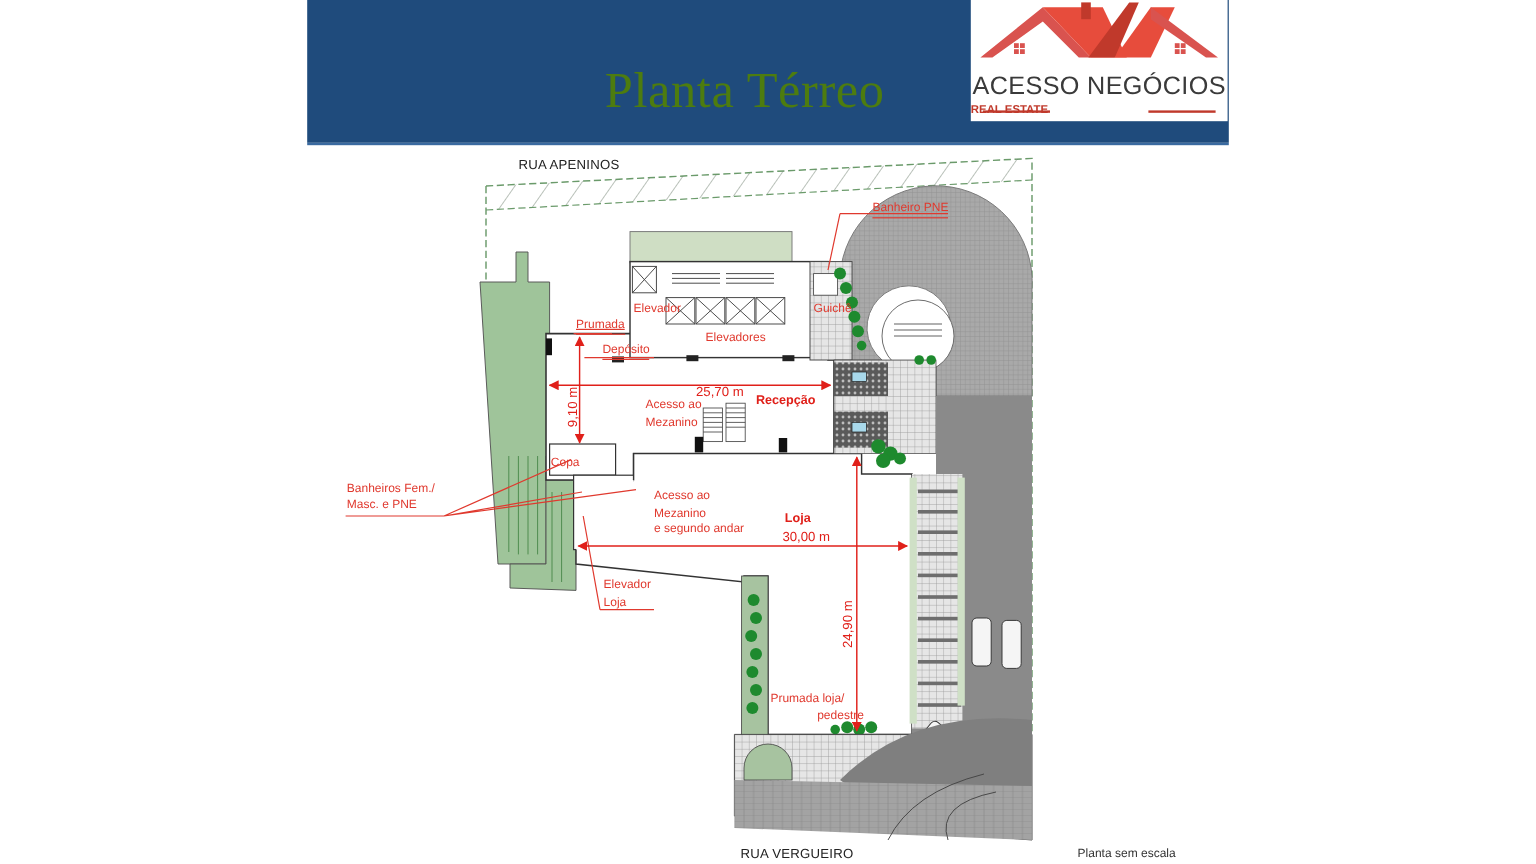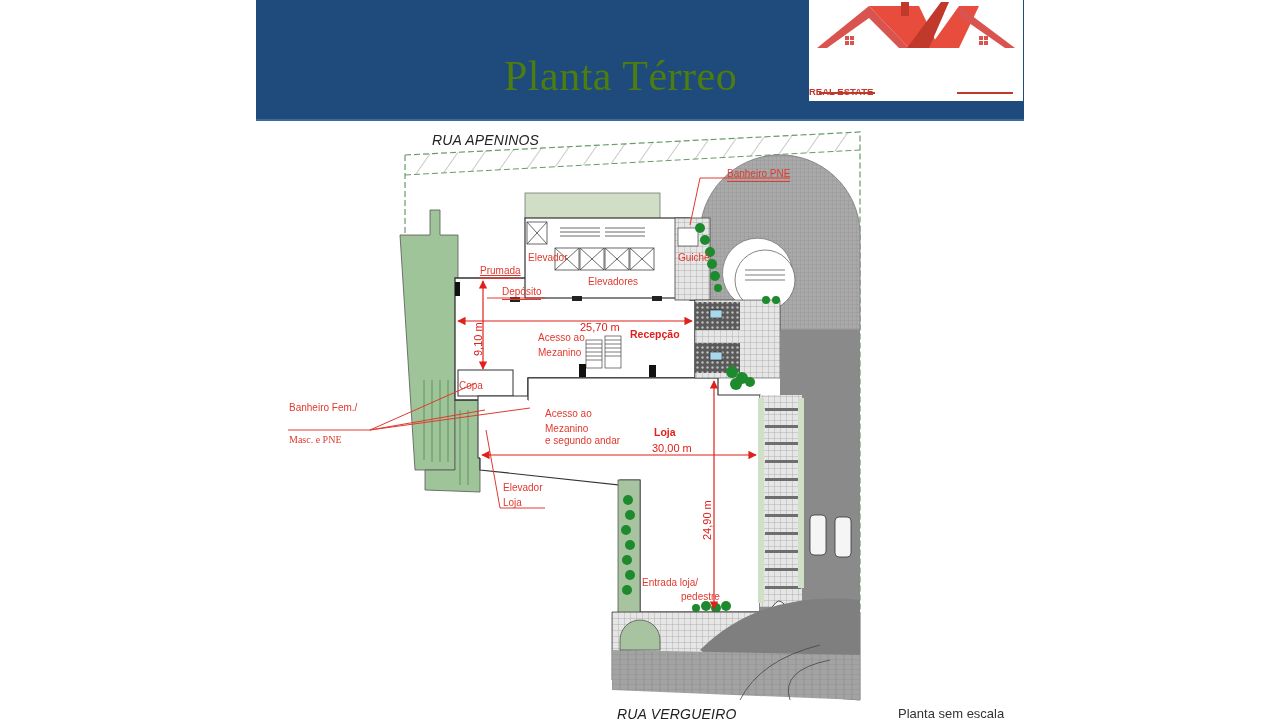--- a/index.html
+++ b/index.html
@@ -9,22 +9,22 @@
   .title { position:absolute; left:504px; top:52px; font-family:"Liberation Serif", serif; font-size:42px; color:#4d7c0f; letter-spacing:0.5px; }
   .logo { position:absolute; left:809px; top:0; width:214px; height:101px; background:#ffffff; }
   .logo-name { position:absolute; left:0; width:214px; top:60px; text-align:center; font-size:21px; color:#3a3a3a; font-family:"Liberation Sans", sans-serif; letter-spacing:0.3px; }
   .logo-sub { position:absolute; left:0; width:214px; top:86px; text-align:left; font-size:9.5px; color:#c0392b; font-weight:bold; }
   .logo-line-l { position:absolute; left:10px; top:92px; width:56px; height:2px; background:#c0392b; }
   .logo-line-r { position:absolute; right:10px; top:92px; width:56px; height:2px; background:#c0392b; }
   .plan { position:absolute; left:0; top:0; width:1280px; height:720px; }
   .lbl { position:absolute; font-size:10px; color:#e0392e; white-space:nowrap; line-height:12px; }
   .lbl.bold { font-weight:bold; font-size:10.5px; color:#e0201a; }
   .lbl.ul { border-bottom:1px solid #e0392e; padding-bottom:1px; }
-  .street { position:absolute; font-size:14px; color:#222; letter-spacing:0.2px;font-style:italic; }
-  .note { position:absolute; font-size:13px; color:#333;text-align:center; }
+  .street { position:absolute; font-size:11px; color:#222; letter-spacing:0.2px; }
+  .note { position:absolute; font-size:10px; color:#333;text-align:center; }
   .dim { position:absolute; font-size:11px; color:#e0201a; white-space:nowrap; }
   .dim.vert { transform:rotate(-90deg); transform-origin:left top; }
 </style>
 </head>
 <body>
 
 <div class="header"></div>
 <div class="header-rule"></div>
 <div class="title">Planta Térreo</div>
 
@@ -38,20 +38,21 @@
     <polygon points="150,6 206,48 196,48 150,16" fill="#d9534f"></polygon>
     <rect x="36" y="36" width="4" height="4" fill="#d9534f"></rect>
       <rect x="41" y="36" width="4" height="4" fill="#d9534f"></rect>
     <rect x="36" y="41" width="4" height="4" fill="#d9534f"></rect>
       <rect x="41" y="41" width="4" height="4" fill="#d9534f"></rect>
     <rect x="170" y="36" width="4" height="4" fill="#d9534f"></rect>
       <rect x="175" y="36" width="4" height="4" fill="#d9534f"></rect>
     <rect x="170" y="41" width="4" height="4" fill="#d9534f"></rect>
       <rect x="175" y="41" width="4" height="4" fill="#d9534f"></rect>
   </svg>
+  <div class="logo-name">ACESSO NEGÓCIOS</div>
   <div class="logo-line-l"></div>
   <div class="logo-sub">REAL ESTATE</div>
   <div class="logo-line-r"></div>
 </div>
 
 <svg class="plan" viewBox="0 0 1280 720" width="1280" height="720">
   <defs>
     <pattern id="hatch" width="22" height="22" patternUnits="userSpaceOnUse" patternTransform="rotate(35)">
       <line x1="0" y1="0" x2="0" y2="22" stroke="#6f7f6f" stroke-width="1"></line>
     </pattern>
@@ -239,34 +240,34 @@
 <div class="lbl ul" style="left:480px;top:265px;text-decoration:underline;">Prumada</div>
 <div class="lbl" style="left:588px;top:276px;">Elevadores</div>
 <div class="lbl ul" style="left:502px;top:286px;text-align:right;">Depósito</div>
 <div class="lbl bold" style="left:630px;top:328px;">Recepção</div>
 <div style="position:absolute;left:538px;top:332px;">
   <div class="lbl" style="position:static;">Acesso ao</div>
   <div class="lbl" style="position:static;margin-top:3px;">Mezanino</div>
 </div>
 <div class="lbl" style="left:459px;top:380px;text-align:center;">Copa</div>
 <div style="position:absolute;left:289px;top:402px;">
-  <div class="lbl" style="position:static;">Banheiro Fem./</div>
-  <div class="lbl" style="position:static;margin-top:20px;font-family:Liberation Serif, serif;">Masc. e PNE</div>
+  <div class="lbl" style="position:static;">Banheiros Fem./</div>
+  <div class="lbl" style="position:static;margin-top:1px;">Masc. e PNE</div>
 </div>
 <div style="position:absolute;left:545px;top:408px;">
   <div class="lbl" style="position:static;">Acesso ao</div>
   <div class="lbl" style="position:static;margin-top:3px;">Mezanino</div>
   <div class="lbl" style="position:static;margin-top:0;">e segundo andar</div>
 </div>
 <div class="lbl bold" style="left:654px;top:426px;">Loja</div>
 <div style="position:absolute;left:503px;top:482px;">
   <div class="lbl" style="position:static;">Elevador</div>
   <div class="lbl" style="position:static;margin-top:3px;">Loja</div>
 </div>
 <div style="position:absolute;left:642px;top:577px;">
-  <div class="lbl" style="position:static;">Entrada loja/</div>
+  <div class="lbl" style="position:static;">Prumada loja/</div>
   <div class="lbl" style="position:static;margin-top:2px;padding-left:39px;">pedestre</div>
 </div>
 
 <div class="dim" style="left:560px;top:321px;margin-left:20px;">25,70 m</div>
 <div class="dim vert" style="left:472px;top:356px;">9,10 m</div>
 <div class="dim" style="left:652px;top:442px;">30,00 m</div>
 <div class="dim vert" style="left:701px;top:540px;">24,90 m</div>
 
 </body></html>

